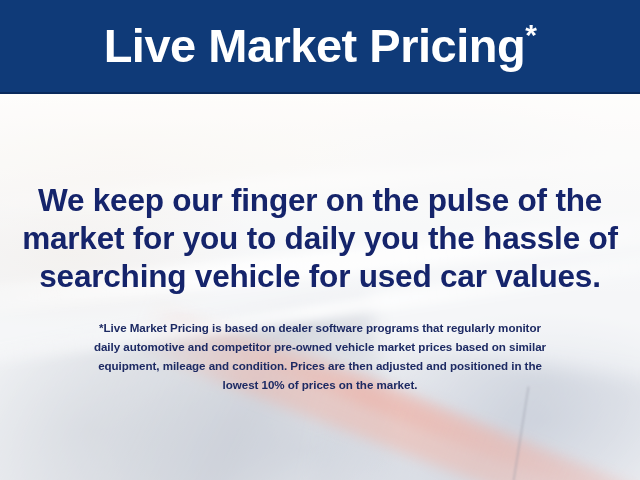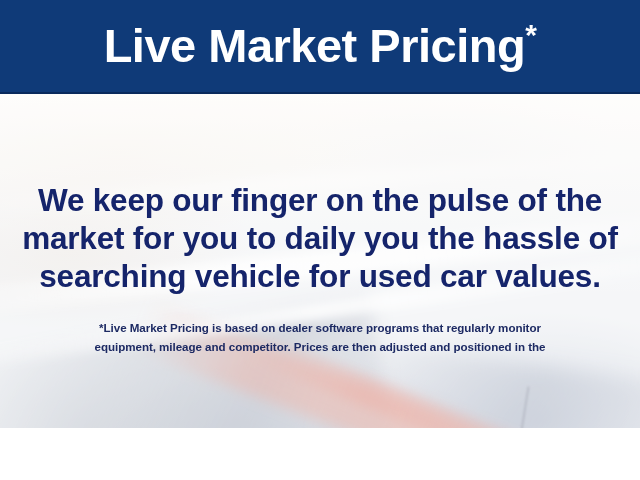--- a/index.html
+++ b/index.html
@@ -7,21 +7,21 @@
     padding: 0;
     background: #ffffff;
   }
   body {
     font-family: "Liberation Sans", sans-serif;
   }
 
   .banner {
     position: relative;
     width: 640px;
-    height: 428px;
+    height: 480px;
     overflow: hidden;
     background: #5eead4;
   }
 
   
   .bg-photo {
     position: absolute;
     left: 0;
     top: 0;
     width: 640px;
@@ -273,16 +273,18 @@
   </div>
 
   <div class="headline">
     <span class="headline-line">We keep our finger on the pulse of the</span>
     <span class="headline-line">market for you to daily you the hassle of</span>
     <span class="headline-line">searching vehicle for used car values.</span>
   </div>
 
   <div class="disclaimer">
     <span class="disclaimer-line">*Live Market Pricing is based on dealer software programs that regularly monitor</span>
-    <span class="disclaimer-line">equipment, mileage and competitor. Prices are then adjusted and positioned in the</span>
+    <span class="disclaimer-line">daily automotive and competitor pre-owned vehicle market prices based on similar</span>
+    <span class="disclaimer-line">equipment, mileage and condition. Prices are then adjusted and positioned in the</span>
+    <span class="disclaimer-line">lowest 10% of prices on the market.</span>
   </div>
 
 </div>
 
 </body></html>

